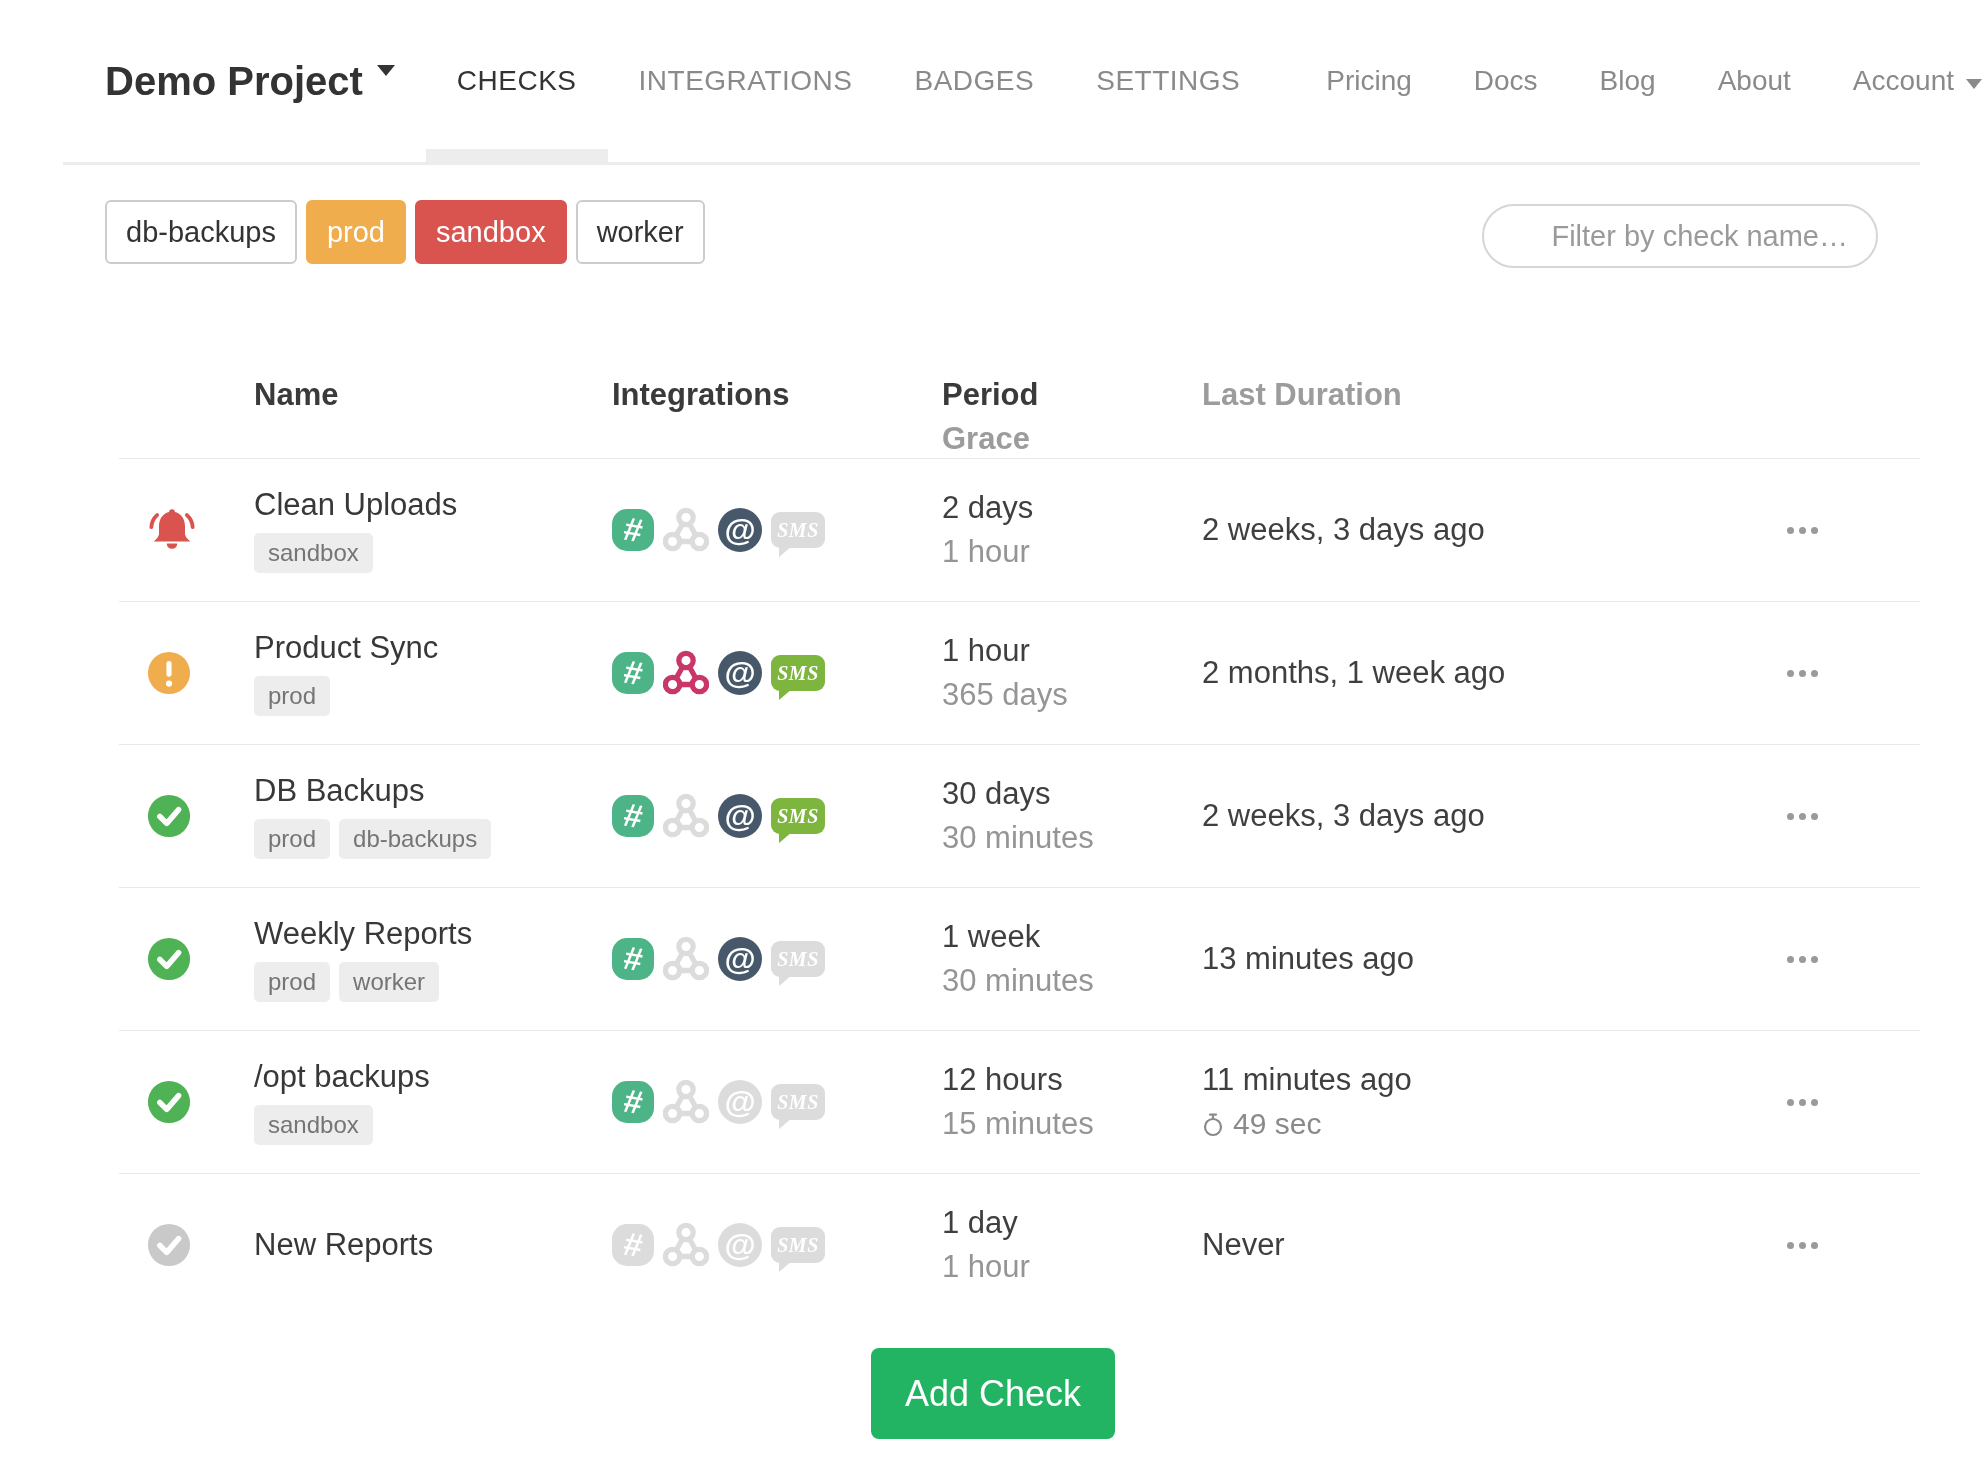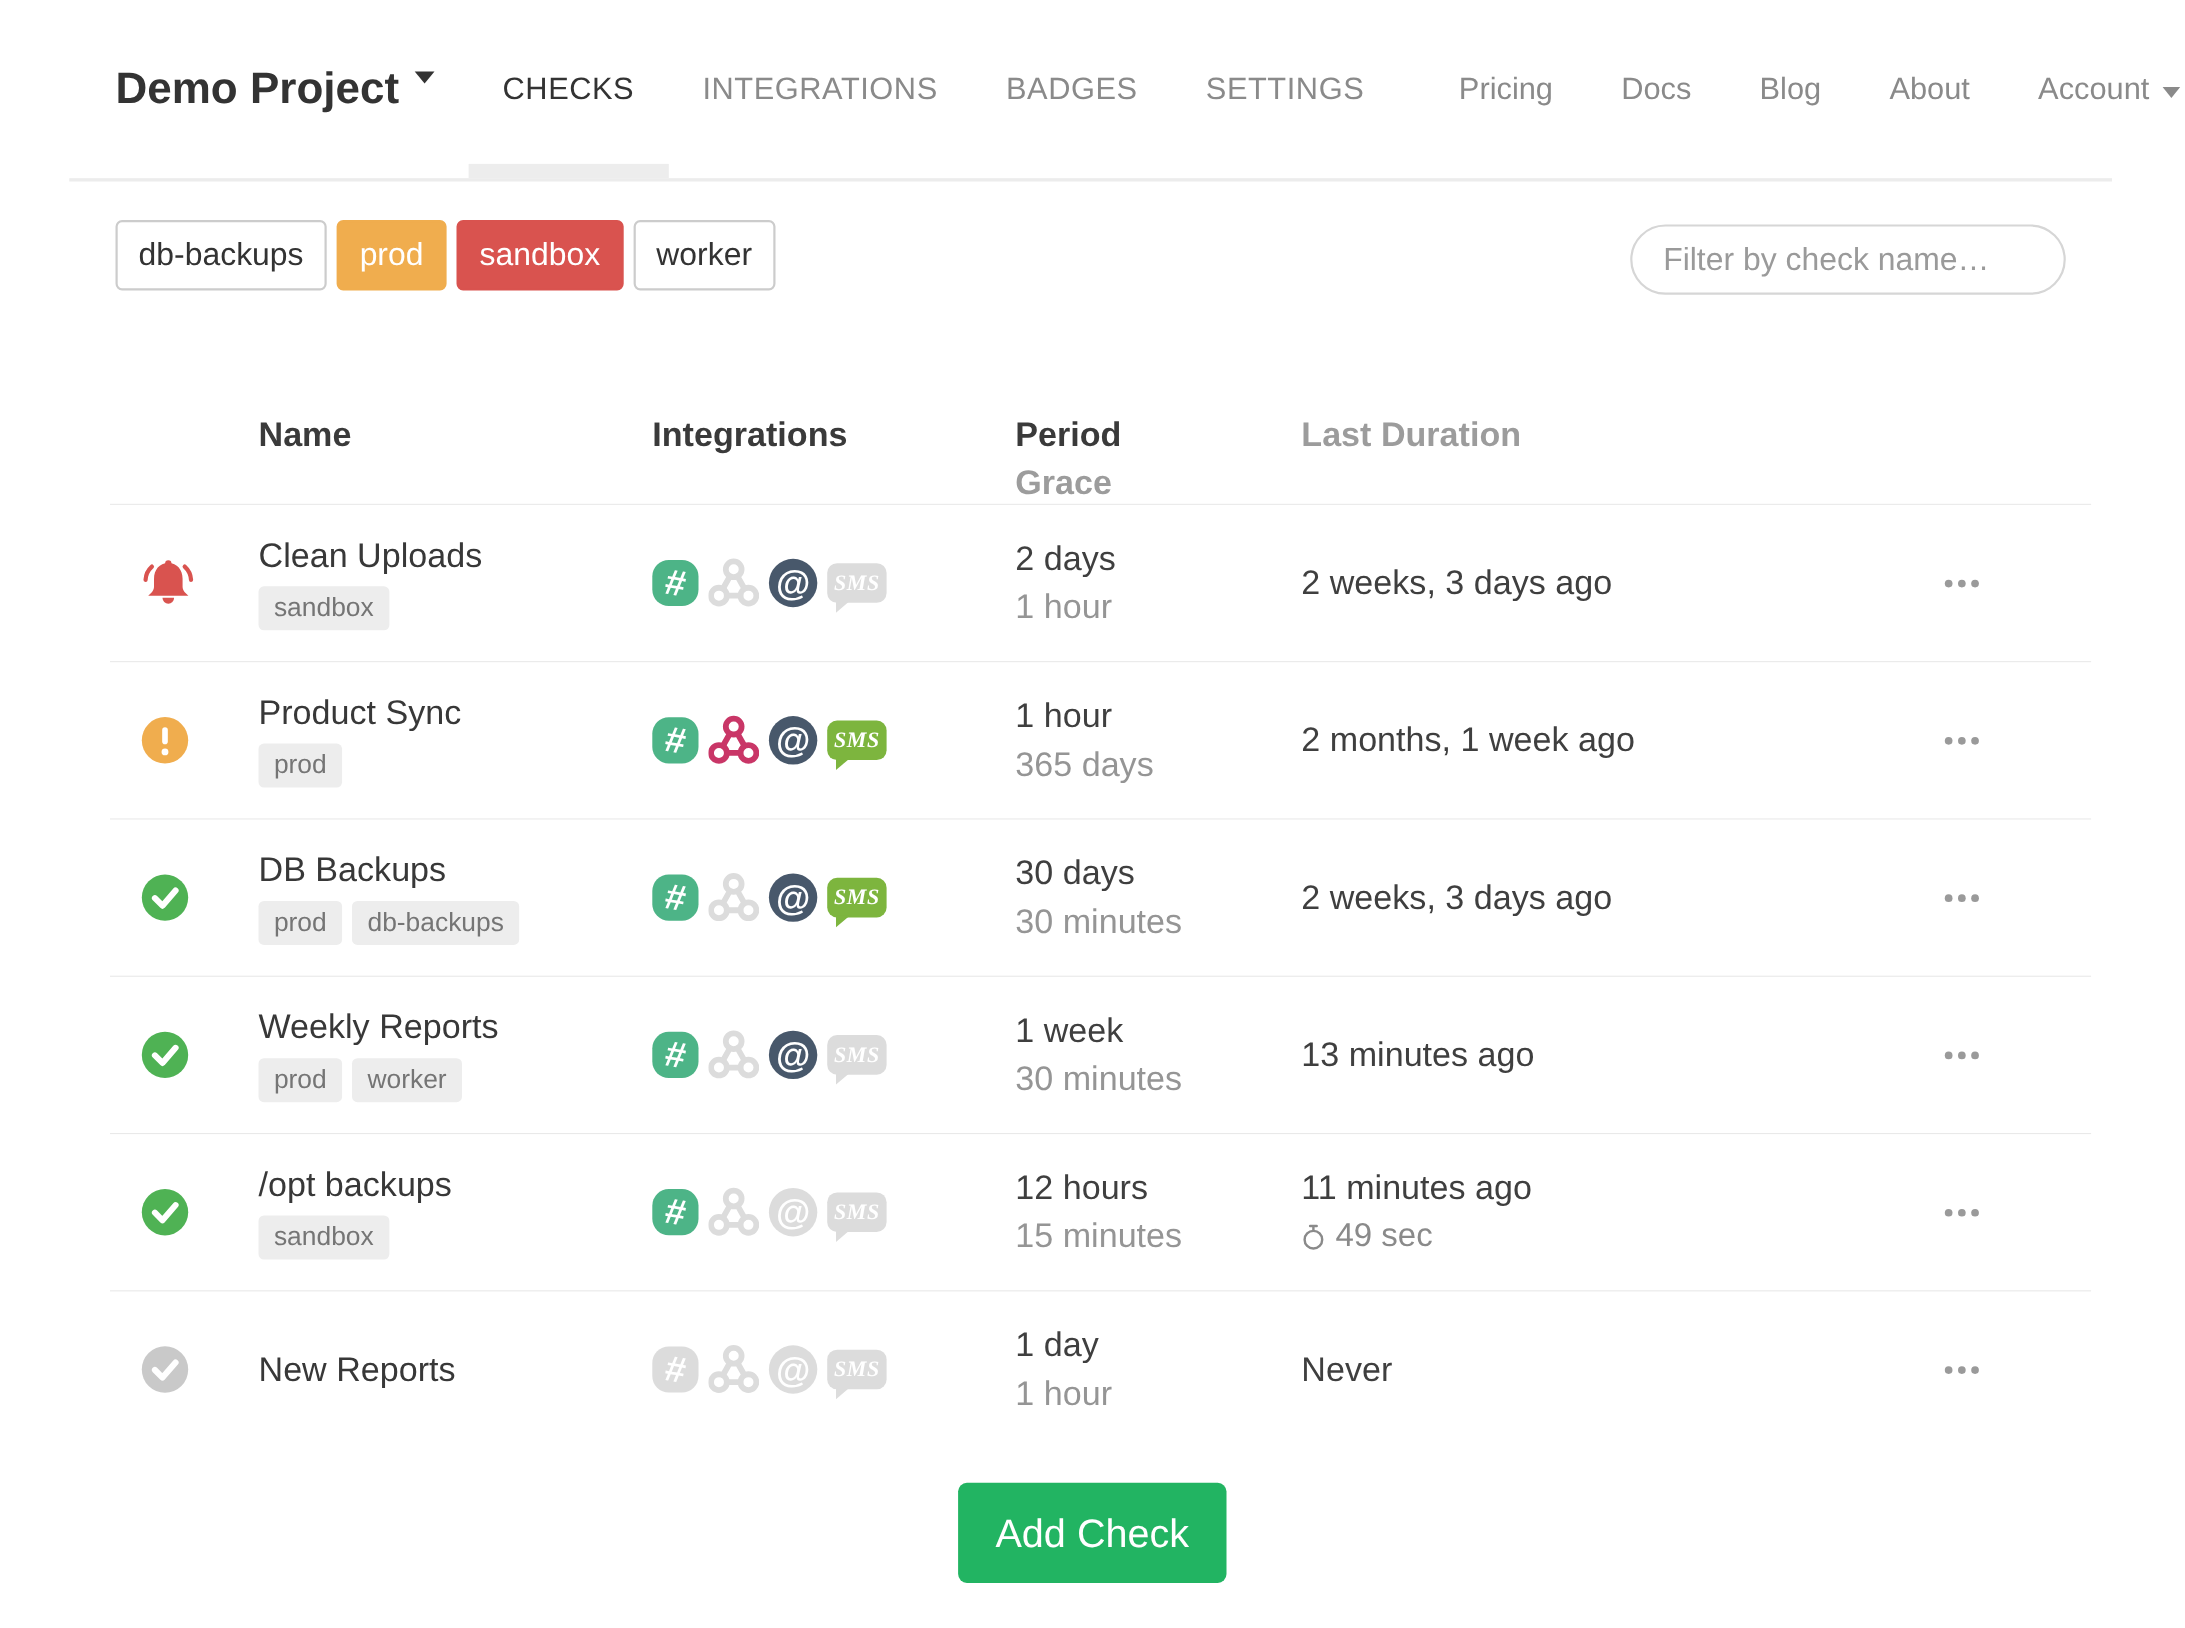--- a/index.html
+++ b/index.html
@@ -24,24 +24,24 @@
   .link:first-child{margin-left:86px;}
   .link .caret{border-top-width:10px;border-left-width:8px;border-right-width:8px;margin-left:12px;}
   
   .tag-filters{position:absolute;left:105px;top:200px;display:flex;gap:9px;}
   .tag-btn{height:64px;padding:0 19px;border-radius:6px;font-size:29px;display:flex;align-items:center;
            cursor:pointer;box-sizing:border-box;background:#fff;border:2px solid #cccccc;color:#333;
            font-family:inherit;}
   
   .filter-input{position:absolute;right:108px;top:204px;width:396px;height:64px;box-sizing:border-box;
     border:2px solid #d6d6d6;border-radius:32px;padding:0 28px;font-size:29px;color:#555;outline:none;
-    font-family:inherit;background:#fff;}
+    font-family:inherit;background:#fff;text-align:right;}
   .filter-input::placeholder{color:#9a9a9a;}
   
-  .table{position:absolute;left:100px;top:373px;width:1801px;}
+  .table{position:absolute;left:119px;top:373px;width:1801px;}
   .thead,.row{display:grid;grid-template-columns:135px 358px 330px 260px 465px 1fr;}
   .thead{height:85px;align-items:start;}
   .th{font-size:31px;font-weight:bold;color:#3a3a3a;line-height:44px;}
   .th .sub{color:#9c9c9c;font-weight:bold;}
   .row{min-height:142px;align-items:center;border-top:1px solid #e9e9e9;}
   .c-status{display:flex;justify-content:flex-start;padding-left:28px;}
   .nm{font-size:31px;color:#383838;cursor:pointer;}
   .chips{display:flex;gap:9px;margin-top:10px;}
   .chips:empty{display:none;margin:0;}
   .chip{background:#ededed;color:#757575;font-size:24px;padding:6px 14px;border-radius:5px;}

